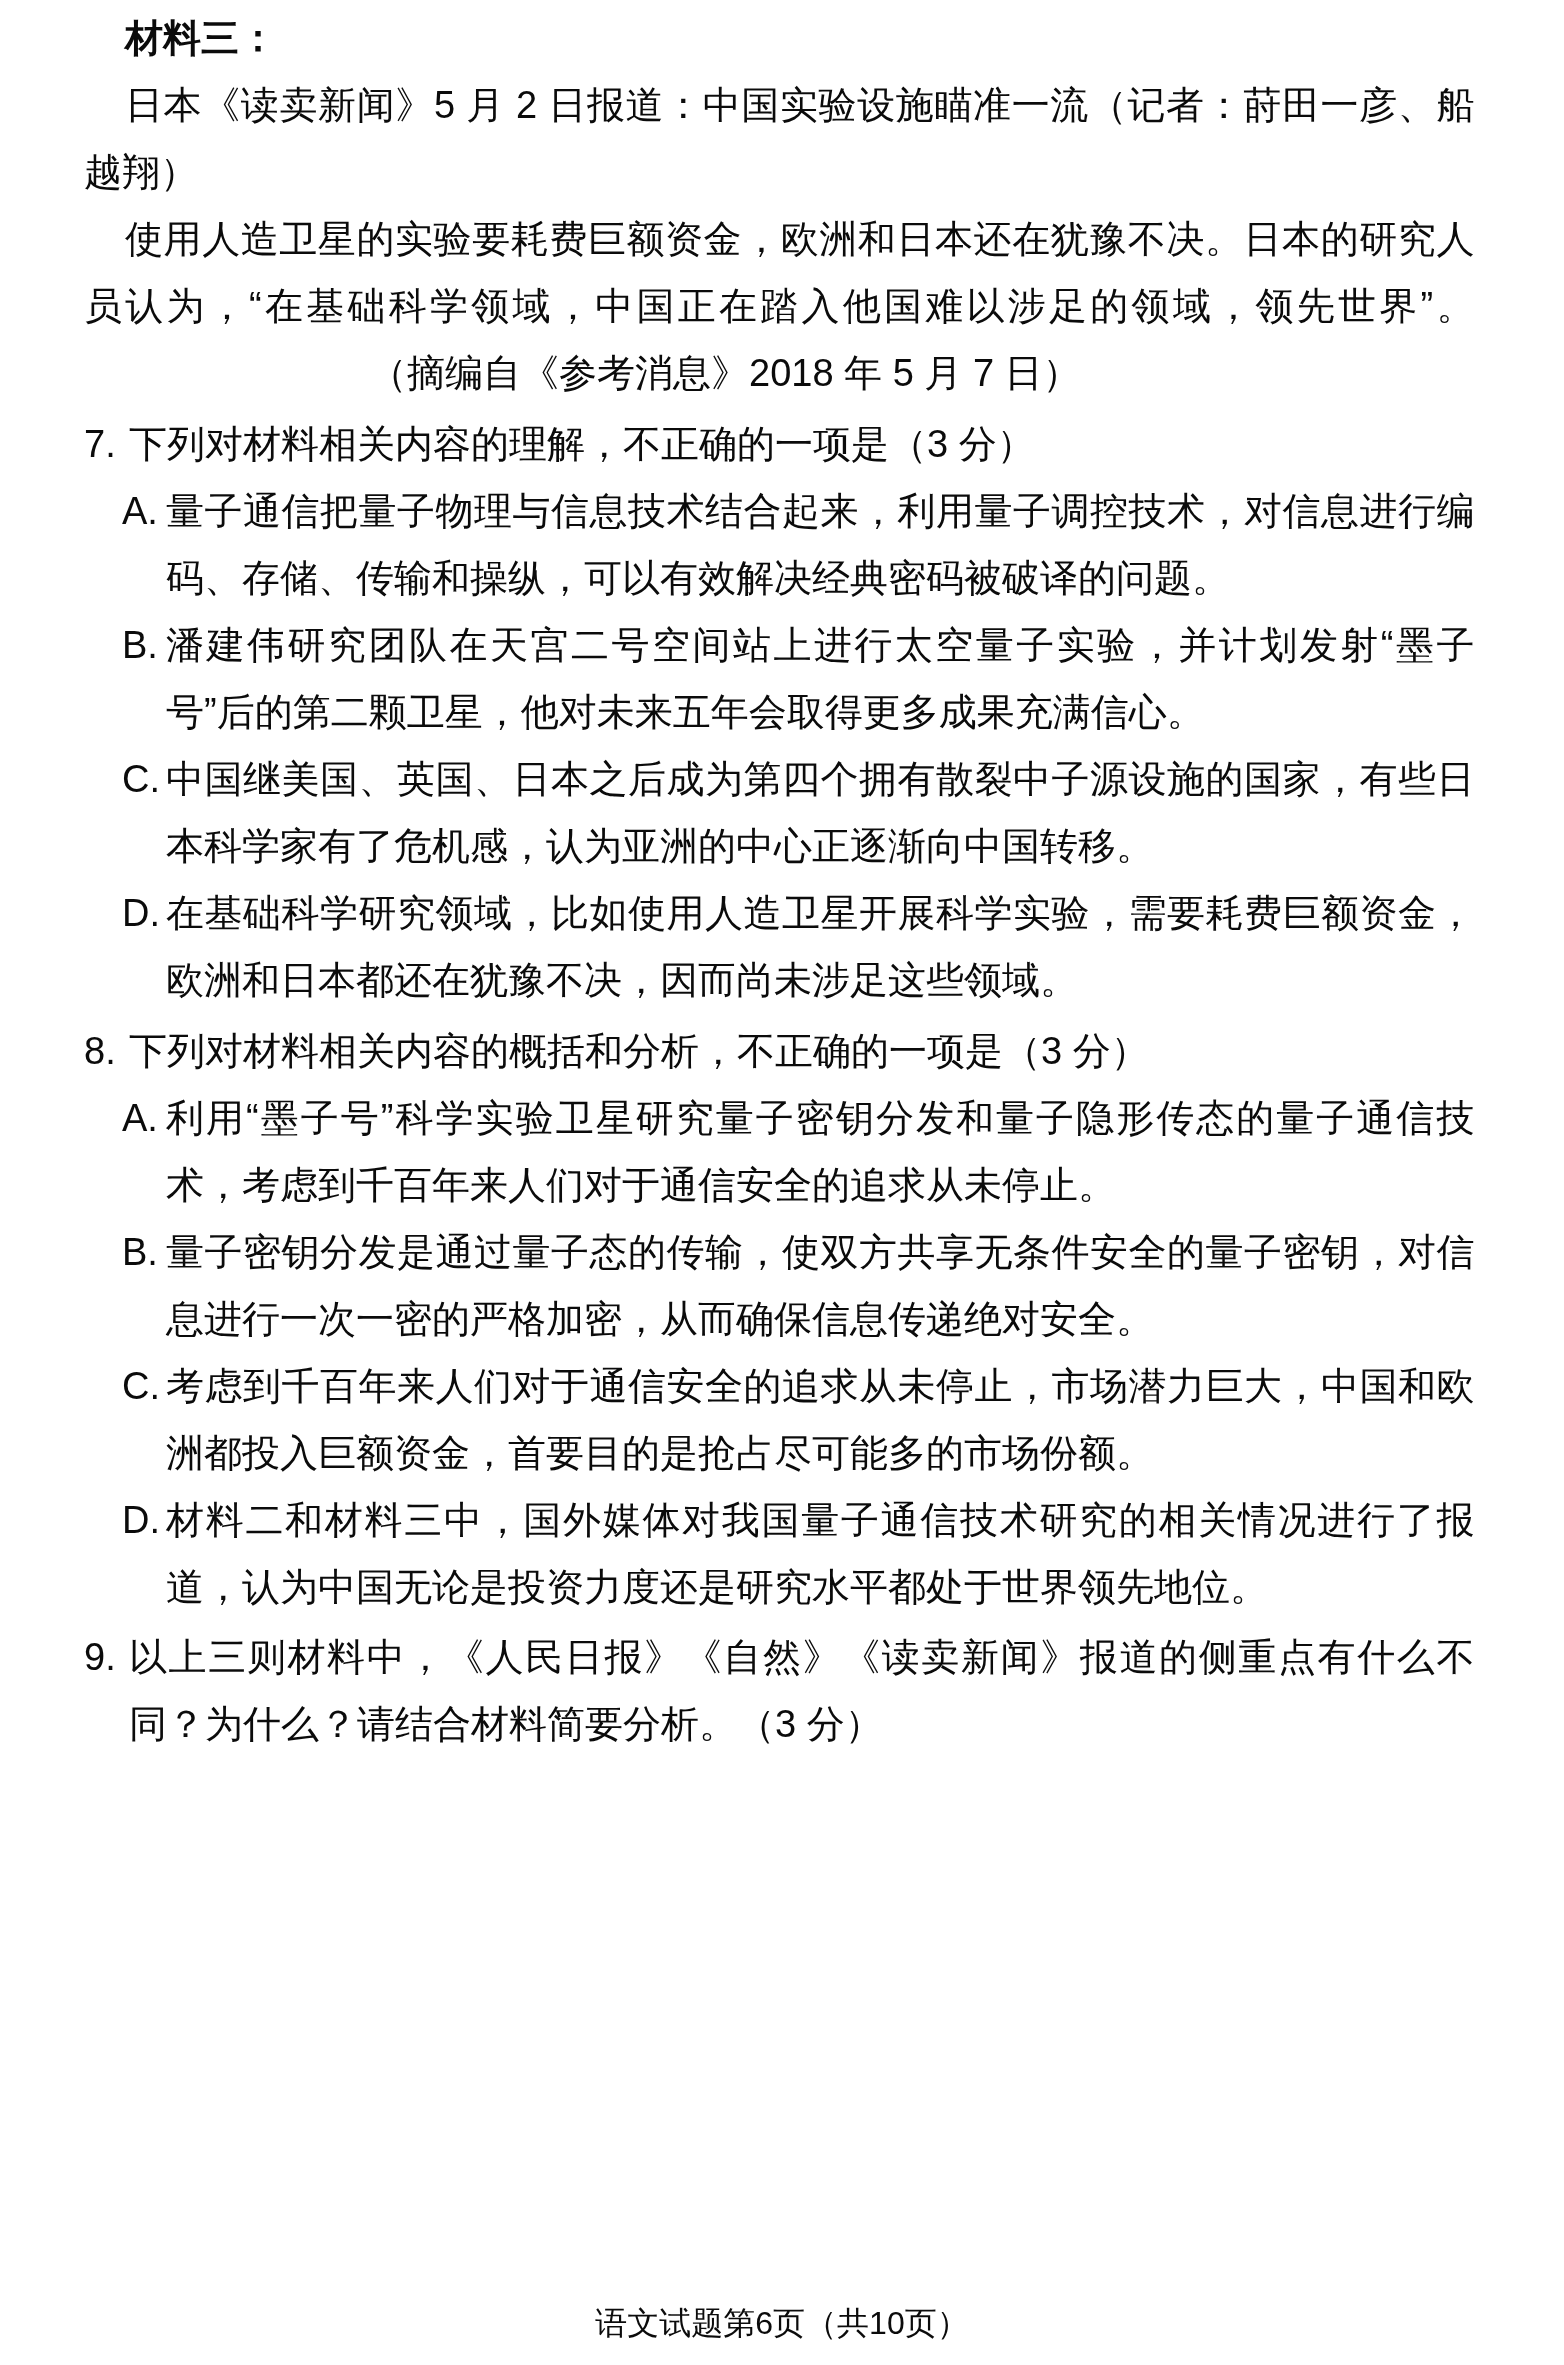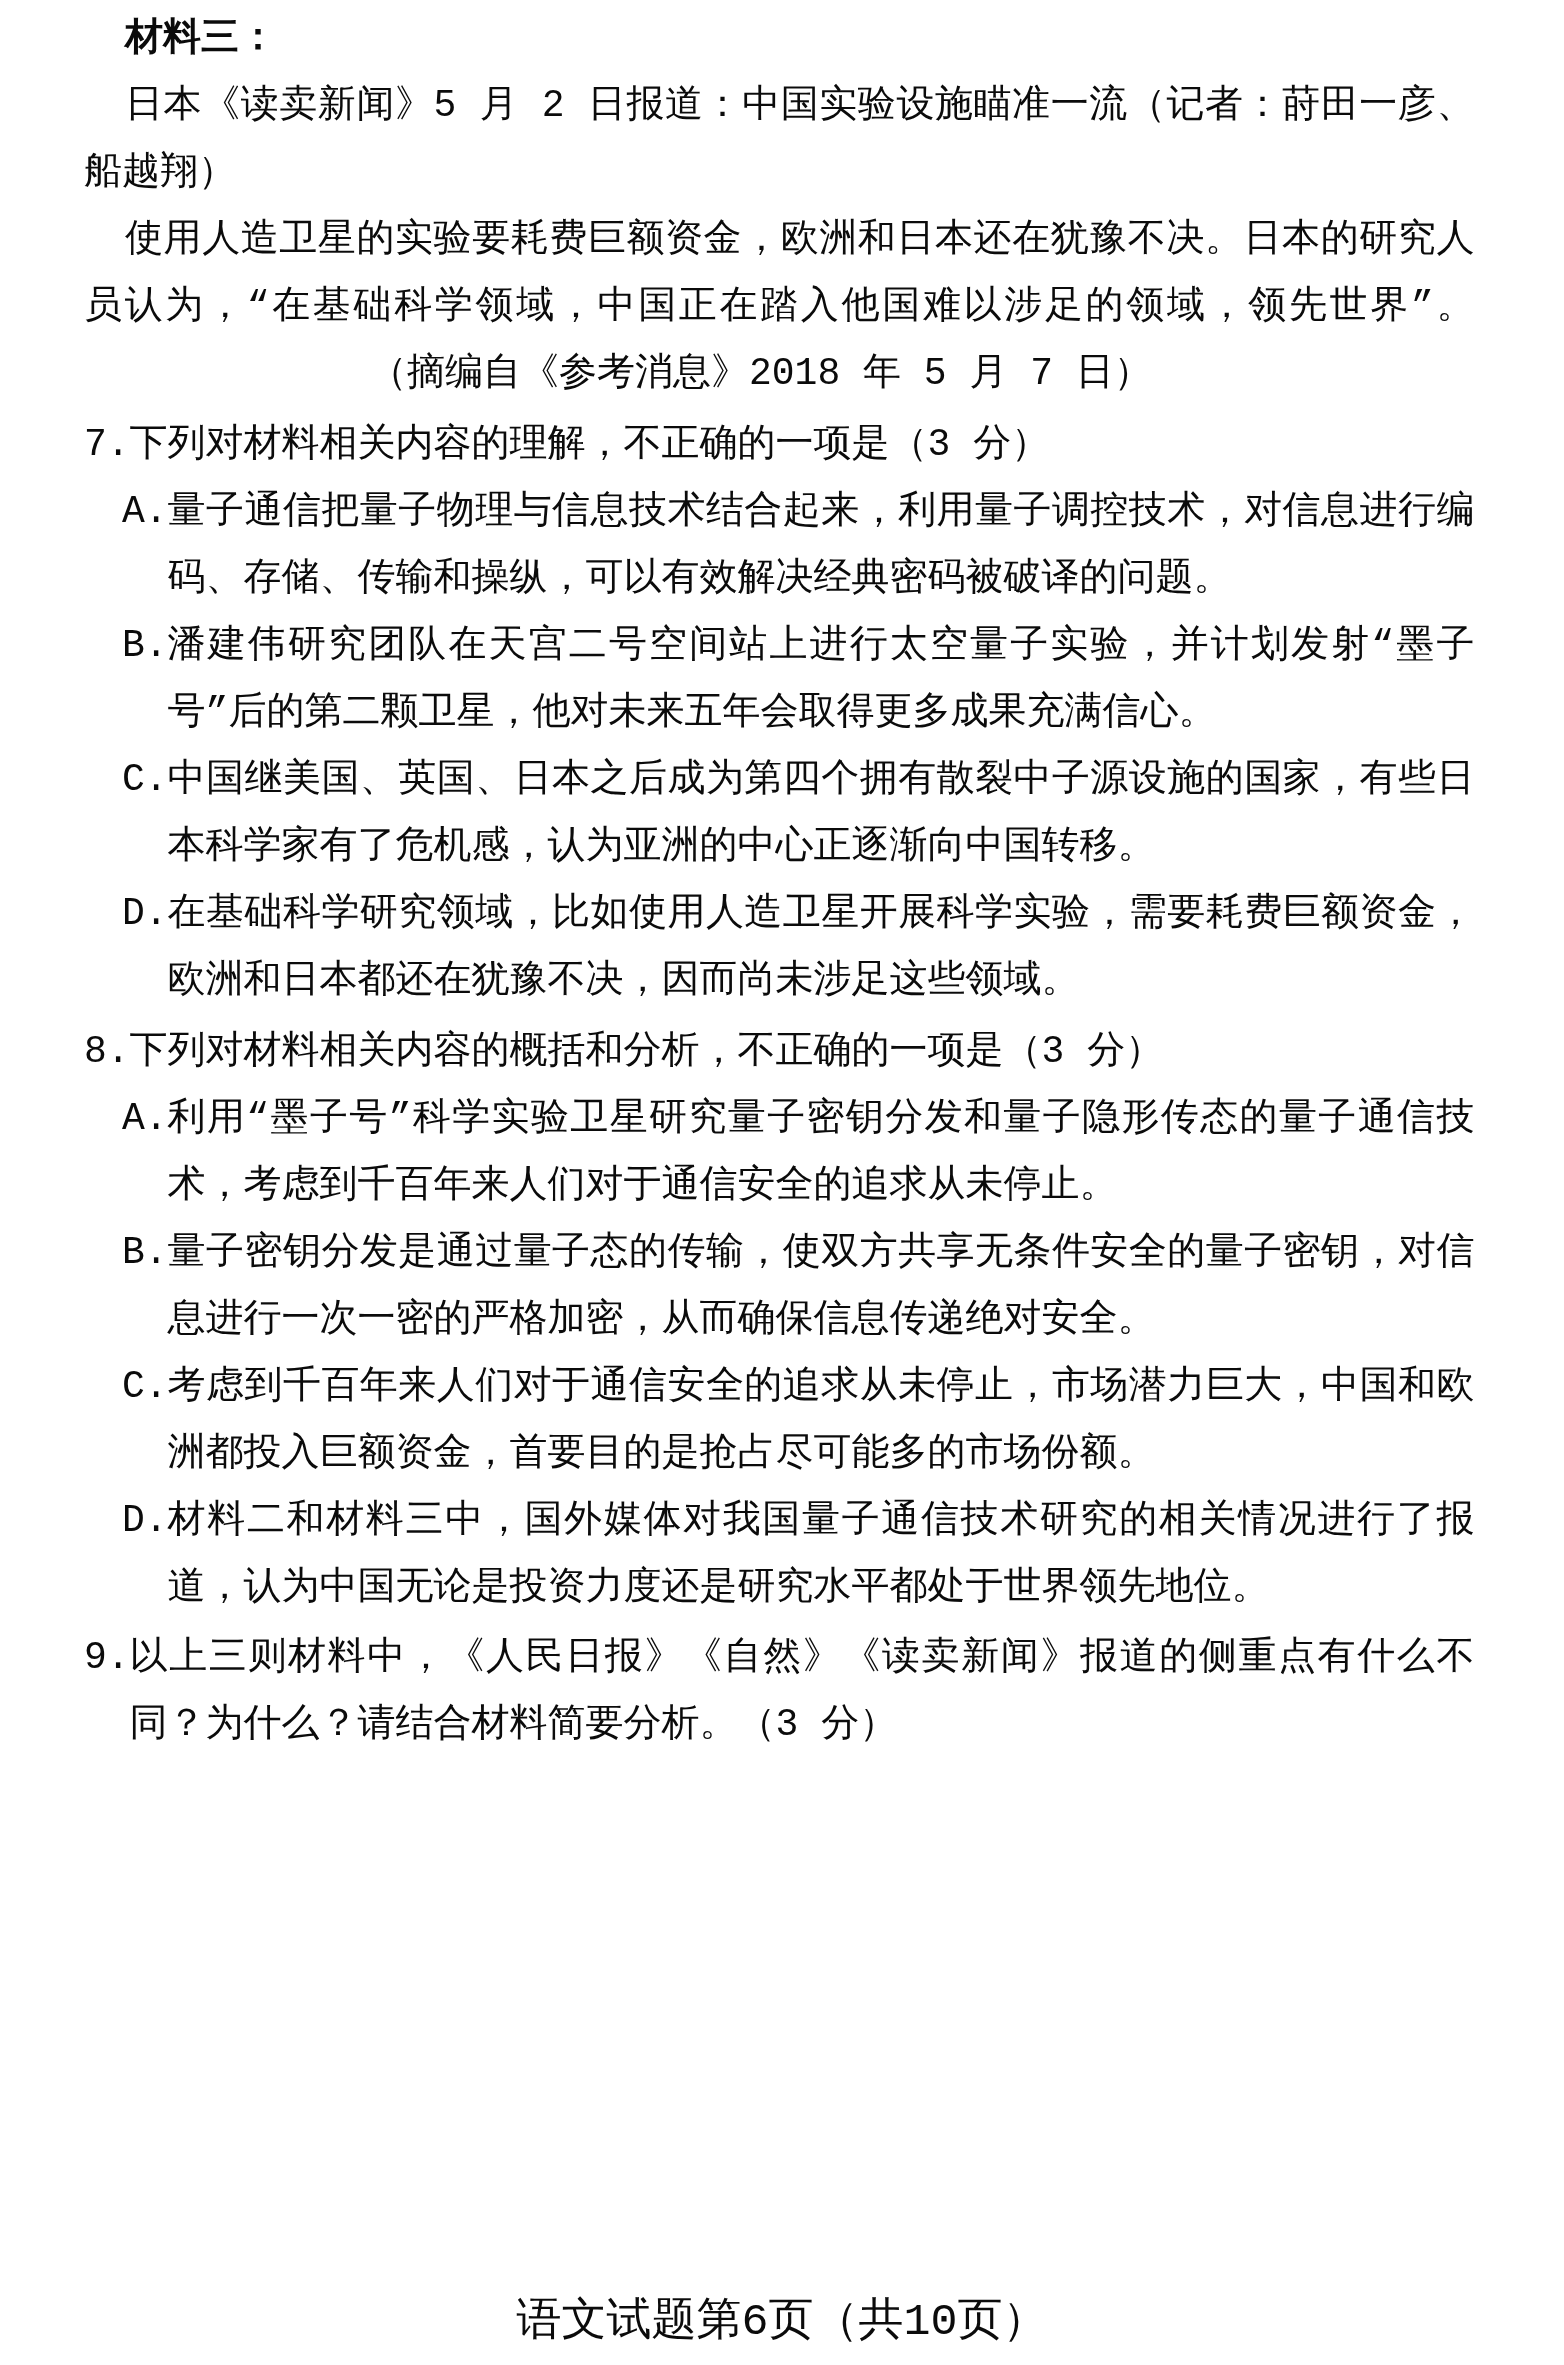--- a/index.html
+++ b/index.html
@@ -4,21 +4,21 @@
 <style>
   html, body { margin: 0; padding: 0; background: #ffffff; }
   .page {
     position: relative;
     width: 1432px;
     height: 2366px;
     margin: 0 auto;
     background: #ffffff;
     box-sizing: border-box;
     padding: 5.4px 23.6px 0 18px;
-    font-family: Liberation Mono, monospace;
+    font-family: Liberation Sans, sans-serif;
     font-size: 38px;
     line-height: 67px;
     color: #0b0b0b;
     overflow: hidden;
   }
   .material-label {
     margin: 0;
     font-weight: bold;
     text-indent: 41px;
   }
@@ -38,21 +38,21 @@
   .q-text { flex: 1 1 auto; text-align: justify; }
   .option { display: flex; align-items: flex-start; padding-left: 38px; }
   .opt-label { flex: 0 0 auto; min-width: 44px; }
   .opt-text { flex: 1 1 auto; text-align: justify; }
   .footer {
     position: absolute;
     left: 0;
     right: 0;
     bottom: 23.6px;
     text-align: center;
-    font-size: 45px;
+    font-size: 32px;
     line-height: 38px;
     color: #0b0b0b;
   }
 </style>
 </head>
 <body>
 
 <div class="page">
 
   <p class="material-label">材料三：</p>

